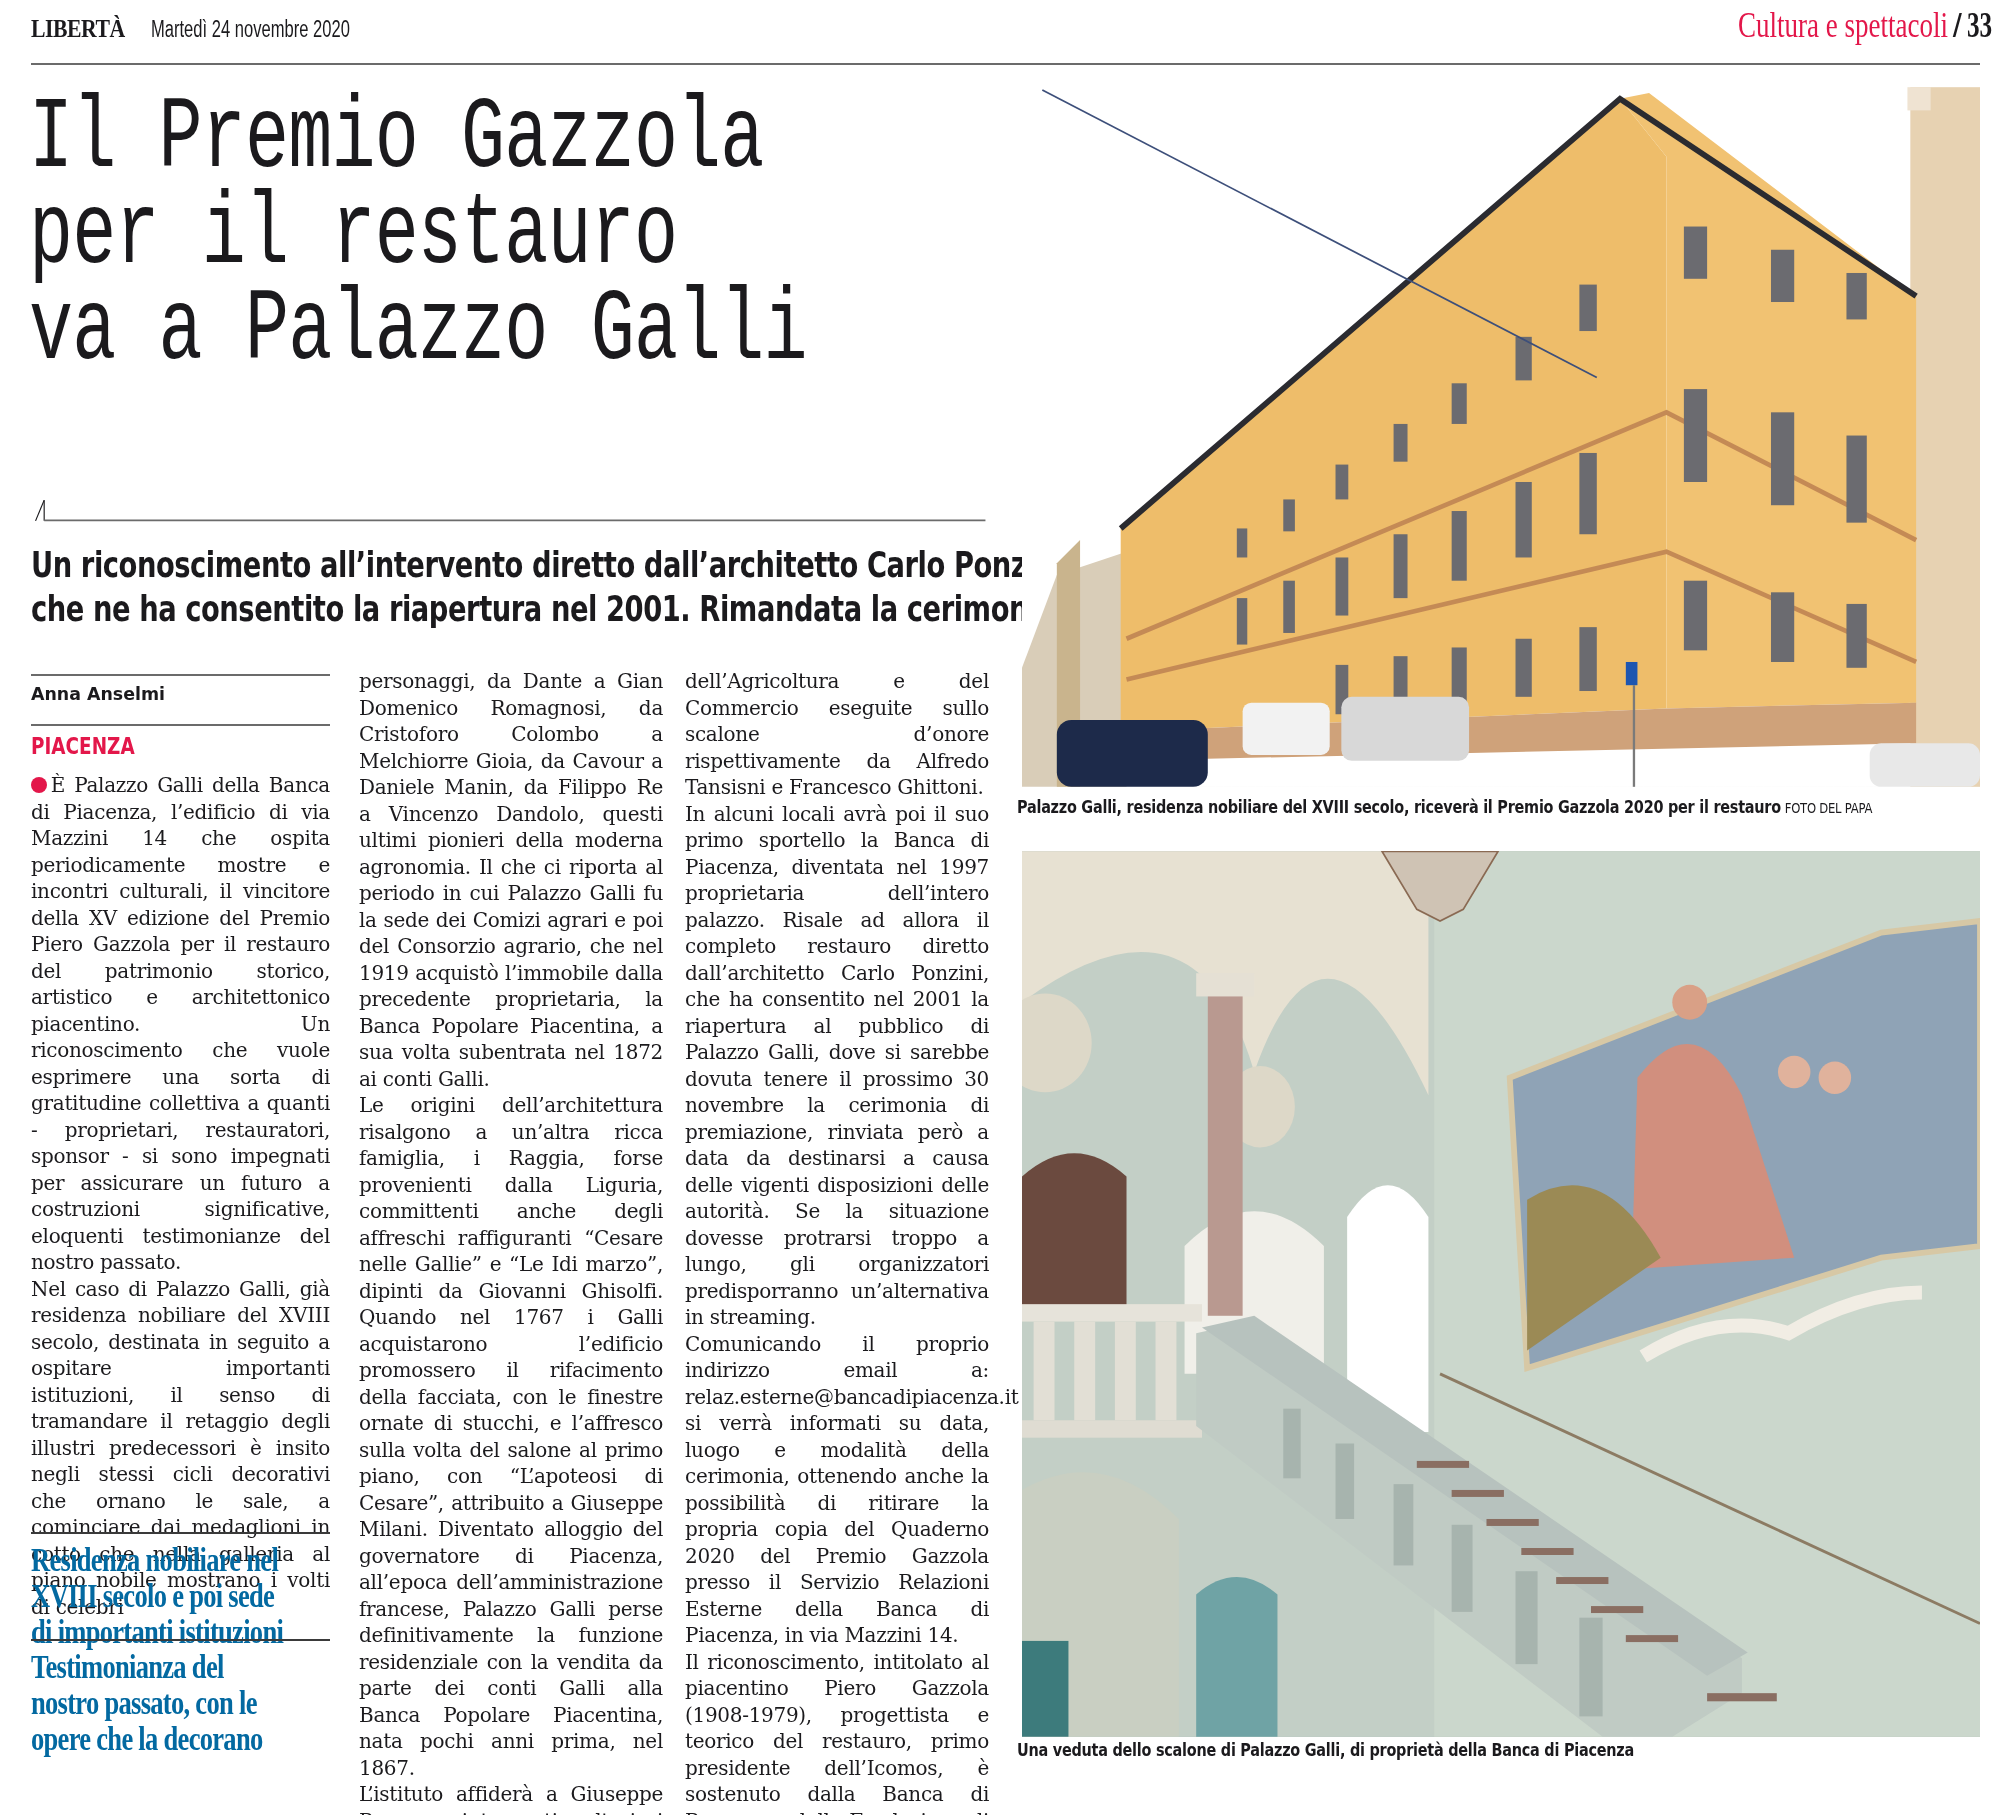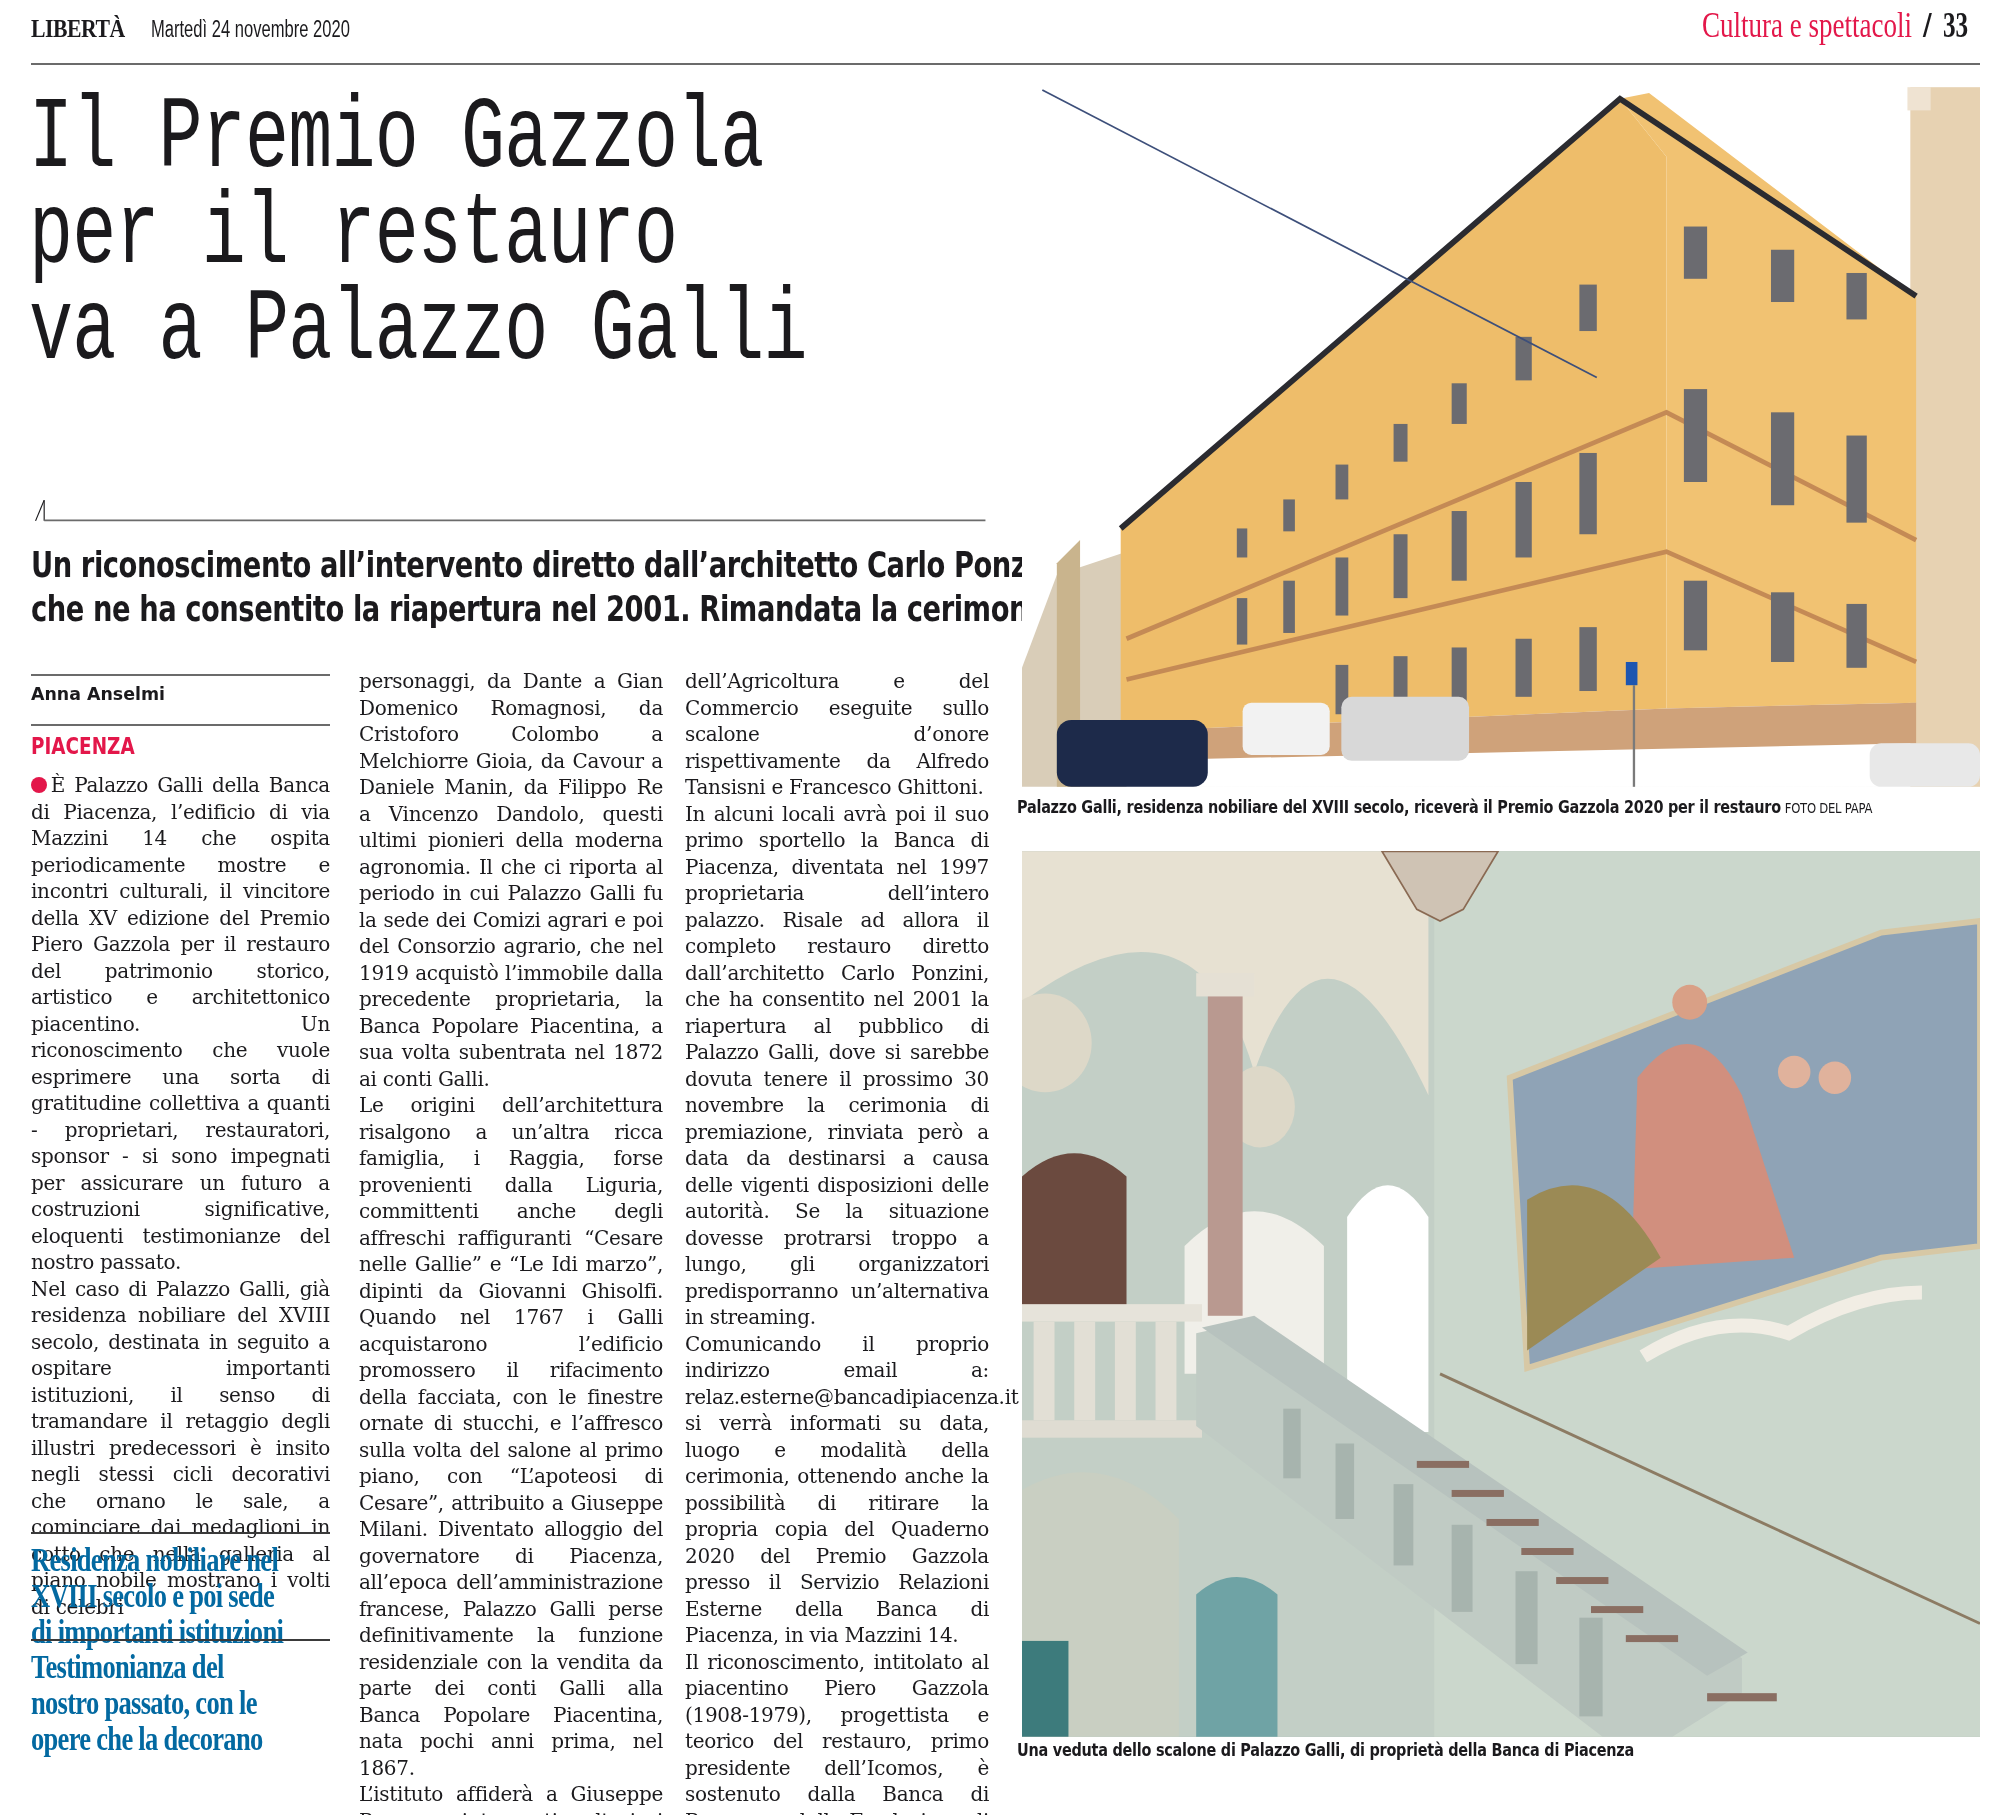--- a/index.html
+++ b/index.html
@@ -2,21 +2,21 @@
 <html style="font-size:9.3px"><head>
 <meta charset="utf-8">
 <style>
   html, body { margin: 0; padding: 0; background: #ffffff; }
   body { width: 2015px; height: 1815px; position: relative; overflow: hidden; color: #1b1a1d; }
 
   
   .masthead { position: absolute; left: 31px; top: 14px; display: flex; align-items: baseline; gap: 23px; }
   .logo { font-family: "Liberation Serif", serif; font-weight: 700; font-size: 25.6px; letter-spacing: -0.6px; transform: scaleX(0.85); transform-origin: left; }
   .date { font-family: "Liberation Sans", sans-serif; font-size: 23px; transform: scaleX(0.72); transform-origin: left; margin-left: -12.8px; }
-  .section { position: absolute; right: 36px; top: 3.5px; display: flex; align-items: baseline; gap: 11px; text-align: right; }
+  .section { position: absolute; right: 12px; top: 3.5px; display: flex; align-items: baseline; gap: 5px; text-align: right; }
   .section-name { font-family: "Liberation Serif", serif; font-size: 36px; color: #e3174a; font-weight: 400; transform: scaleX(0.75); transform-origin: right; }
   .page-sep { font-family: "Liberation Sans", sans-serif; font-size: 33px; font-weight: 300; color: #1b1a1d; }
   .page-num { font-family: "Liberation Serif", serif; font-size: 36px; font-weight: 700; transform: scaleX(0.7); transform-origin: left; }
   .top-rule { position: absolute; left: 31px; right: 35px; top: 63px; height: 2.3px; background: #6b6b6b; }
 
   
   .headline { position: absolute; left: 29px; top: 91px; width: 976px; font-family: Liberation Mono, monospace; font-size: 102px; line-height: 96px; font-weight: 400; letter-spacing: -1.2px; }
   .headline span { display: block; transform: scaleX(0.72); transform-origin: left; white-space: nowrap; }
 
   

